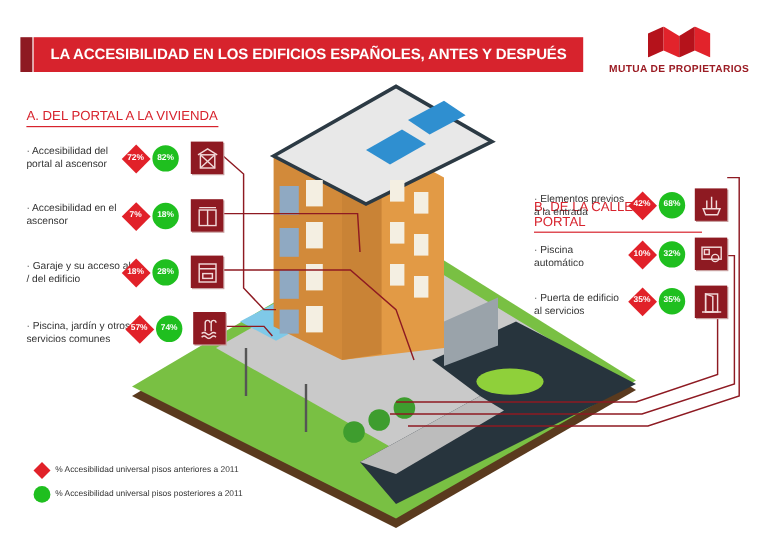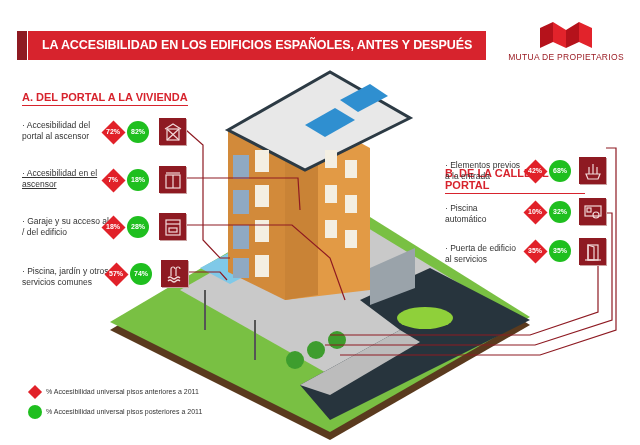--- a/index.html
+++ b/index.html
@@ -1,22 +1,22 @@
 <!DOCTYPE html>
 <html><head>
 <meta charset="utf-8">
 <style>
   * { box-sizing: border-box; margin: 0; padding: 0; }
   body { width: 640px; height: 445px; background: #ffffff; font-family: "Liberation Sans", sans-serif; position: relative; overflow: hidden; }
   .abs { position: absolute; }
   .header-accent { left: 17px; top: 31px; width: 10px; height: 29px; background: #8e1a22; }
   .header-bar { left: 28px; top: 31px; width: 458px; height: 29px; background: #d7232d; color: #fff; font-weight: bold; font-size: 12.5px; line-height: 29px; padding-left: 14px; letter-spacing: -0.1px; }
   .logo { left: 498px; top: 22px; width: 136px; height: 42px; }
-  .logo-text { position: absolute; left: 0; top: 30px; width: 136px; text-align: center; color: #9b1c24; font-weight: normal; font-size: 8.5px; letter-spacing: 0.3px; }
-  .section-title { font-weight: bold; font-size: 11px; color: #d7232d; padding-bottom: 2px; border-bottom: 1.5px solid #d7232d; }
+  .logo-text { position: absolute; left: 0; top: 30px; width: 136px; text-align: center; color: #9b1c24; font-weight: bold; font-size: 8.5px; letter-spacing: 0.3px; }
+  .section-title { font-weight: normal; font-size: 11px; color: #d7232d; padding-bottom: 2px; border-bottom: 1.5px solid #d7232d; }
   .item-label { font-size: 8.5px; color: #333; line-height: 11px; }
   .diamond { width: 17px; height: 17px; background: #e12129; transform: rotate(45deg); }
   .diamond-wrap { width: 24px; height: 24px; display: flex; align-items: center; justify-content: center; position: absolute; }
   .diamond-text { position: absolute; color: #fff; font-size: 7px; font-weight: bold; width: 24px; text-align: center; line-height: 24px; }
   .circle { width: 22px; height: 22px; border-radius: 50%; background: #1fbf1f; color: #fff; font-size: 7px; font-weight: bold; text-align: center; line-height: 22px; position: absolute; }
   .icon-box { width: 27px; height: 27px; background: #8e1a22; position: absolute; display: flex; align-items: center; justify-content: center; box-shadow: 1px 1px 0 #c9a0a0; }
   .legend-text { font-size: 7px; color: #333; }
 </style>
 </head>
 <body>
@@ -110,21 +110,21 @@
 <div class="circle" style="left:127px;top:121px;">82%</div>
 <div class="icon-box" style="left:159px;top:118px;">
   <svg width="18" height="18" viewBox="0 0 18 18" fill="none" stroke="#f2d9d9" stroke-width="1.2">
       <polyline points="1,6 9,1 17,6"></polyline>
       <rect x="3" y="6" width="12" height="11"></rect>
       <line x1="3" y1="6" x2="15" y2="17"></line>
       <line x1="15" y1="6" x2="3" y2="17"></line>
     </svg>
 </div>
 
-<div class="abs item-label" style="left:22px;top:168px;text-decoration:underline;">
+<div class="abs item-label" style="left:22px;top:168px;">
   <div>· Accesibilidad en el</div>
   <div>ascensor</div>
 </div>
 <div class="diamond-wrap" style="left:101px;top:168px;">
     <div class="diamond"></div>
     <div class="diamond-text">7%</div>
   </div>
 <div class="circle" style="left:127px;top:169px;">18%</div>
 <div class="icon-box" style="left:159px;top:166px;">
   <svg width="18" height="18" viewBox="0 0 18 18" fill="none" stroke="#f2d9d9" stroke-width="1.2">

